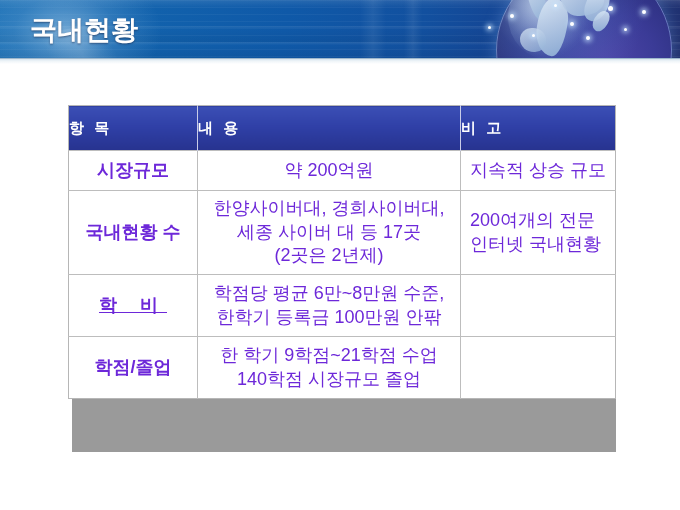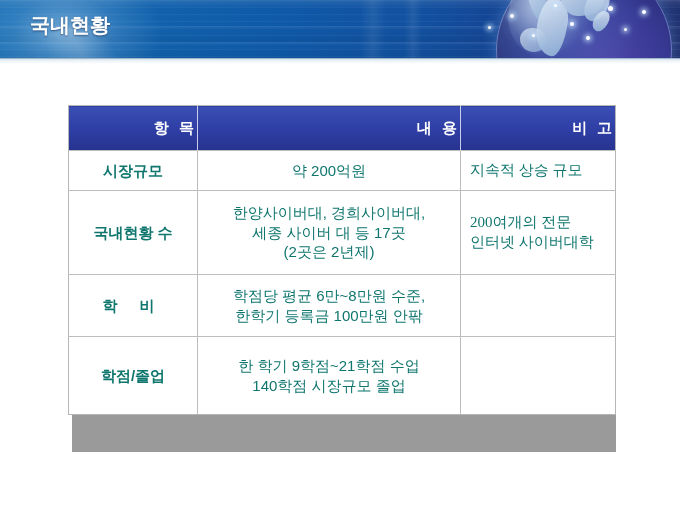--- a/index.html
+++ b/index.html
@@ -126,21 +126,21 @@
     position: absolute;
     left: 0; top: 58px;
     width: 680px; height: 5px;
     background: linear-gradient(180deg, #d6e4ee 0%, #eef4f8 40%, #ffffff 100%);
     border-top: 1px solid #9fb8cc;
   }
 
   .header-title {
     position: absolute;
     left: 30px; top: 12px;
-    font-size: 20px;
+    font-size: 27px;
     font-weight: bold;
     color: #ffffff;
     letter-spacing: 0px;
     text-shadow: 0 1px 2px rgba(0,20,60,0.55), 0 0 1px rgba(255,255,255,0.4);
     white-space: nowrap;
   }
 
   
   .table-shadow {
     position: absolute;
@@ -156,50 +156,50 @@
     background: #ffffff;
     table-layout: fixed;
     border: 1px solid #b6b6b6;
   }
   .data-table th {
     background: linear-gradient(180deg, #3b4fb5 0%, #2f3fa6 48%, #27338f 100%);
     color: #ffffff;
     font-size: 15px;
     font-weight: bold;
     height: 44px;
-    text-align: right;
+    text-align: left;
     border-right: 1px solid #c9cde8;
     letter-spacing: 3px;
     padding: 0;
   }
   .data-table th:last-child { border-right: none; }
 
   .data-table td {
     border-top: 1px solid #bdbdbd;
     border-right: 1px solid #bdbdbd;
-    font-size: 15px;
-    color: #0f766e;
+    font-size: 18px;
+    color: #6d28d9;
     padding: 2px 9px;
     vertical-align: middle;
     line-height: 1.32;
   }
   .data-table td:last-child { border-right: none; }
 
   .col-item { width: 128px; text-align: center; font-weight: bold; letter-spacing: 0px; }
   .col-desc { width: 262px; text-align: center; }
-  .col-note { width: 154px; text-align: left; font-family: Liberation Serif, serif; }
+  .col-note { width: 154px; text-align: left; }
 
   .sp1 { letter-spacing: 3px; }
-  .sp2 { letter-spacing: 9px; }
+  .sp2 { letter-spacing: 9px; text-decoration: underline; }
 
   .row-h-40 { height: 40px; }
   .row-h-84 { height: 84px; }
   .row-h-42 { height: 42px; }
   .row-h-62 { height: 62px; }
-  .row-h-66 { height: 78px; }
+  .row-h-66 { height: 62px; }
 
   .cell-line { display: block; white-space: nowrap; }
 </style>
 </head>
 <body>
 
 <div class="header-banner">
   <div class="header-stripes"></div>
   <div class="header-glow-left"></div>
   <div class="header-sheen"></div>
@@ -256,21 +256,21 @@
 
     <tr class="row-h-84">
       <td class="col-item">국내현황 수</td>
       <td class="col-desc">
         <span class="cell-line">한양사이버대, 경희사이버대,</span>
         <span class="cell-line">세종 사이버 대 등 17곳</span>
         <span class="cell-line">(2곳은 2년제)</span>
       </td>
       <td class="col-note">
         <span class="cell-line">200여개의 전문</span>
-        <span class="cell-line">인터넷 사이버대학</span>
+        <span class="cell-line">인터넷 국내현황</span>
       </td>
     </tr>
 
 
     <tr class="row-h-62">
       <td class="col-item sp2">학    비</td>
       <td class="col-desc">
         <span class="cell-line">학점당 평균 6만~8만원 수준,</span>
         <span class="cell-line">한학기 등록금 100만원 안팎</span>
       </td>

